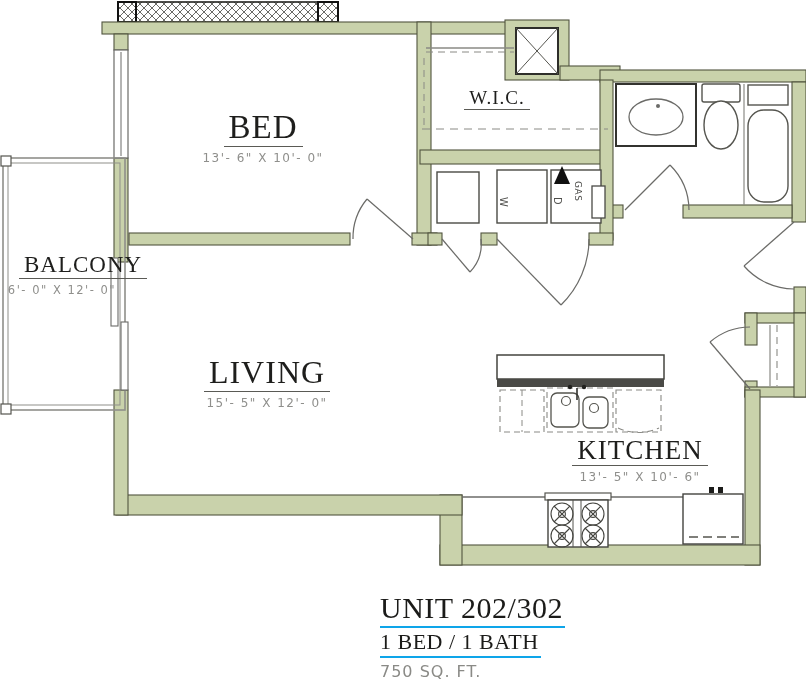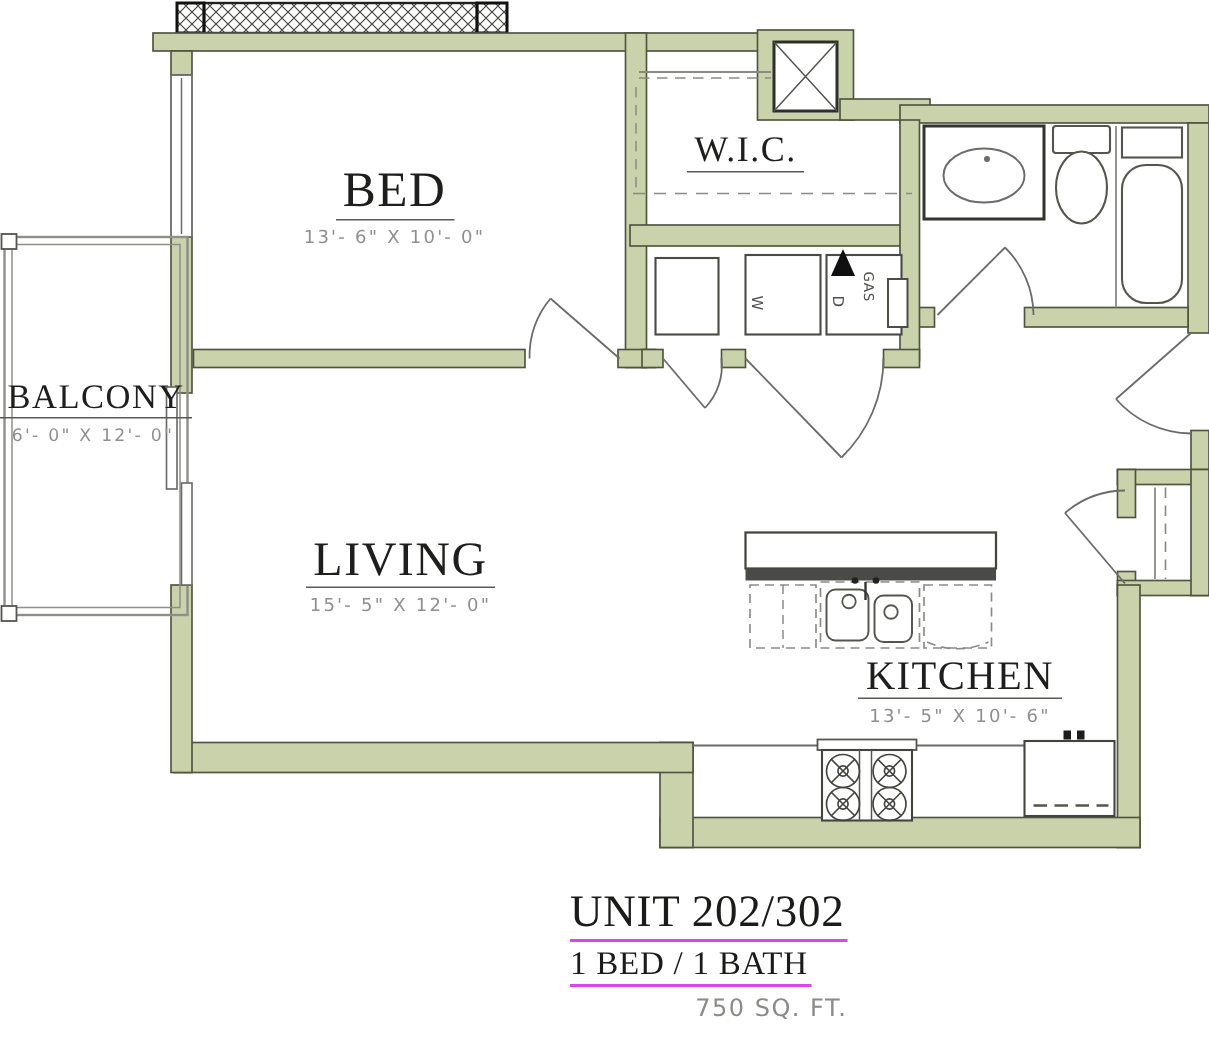--- a/index.html
+++ b/index.html
@@ -9,23 +9,23 @@
   .label{position:absolute;text-align:center;color:#1e1e1c;}
   .room-name{display:inline-block;border-bottom:1.5px solid #5a5a55;padding:0 5px 1px;
              letter-spacing:1px;line-height:1.05;}
   .room-dims{font-family:"DejaVu Sans",sans-serif;color:#8f8f8c;font-size:12px;
              margin-top:4px;letter-spacing:1.5px;white-space:nowrap;}
   .rot{position:absolute;font-family:"DejaVu Sans",sans-serif;color:#4f4f4c;
        transform:rotate(90deg);transform-origin:left top;white-space:nowrap;}
   .title-block{position:absolute;left:380px;top:591px;color:#1b1b19;}
   .tb1{font-size:30px;letter-spacing:.5px;}
   .tb2{font-size:22px;letter-spacing:.5px;margin-top:1px;}
-  .tb1 span,.tb2 span{display:inline-block;border-bottom:2px solid #d946ef;padding:0 2px 1px 0;}
+  .tb1 span,.tb2 span{display:inline-block;border-bottom:2px solid #0ea5e9;padding:0 2px 1px 0;}
   .tb3{font-family:"DejaVu Sans",sans-serif;font-size:16px;color:#8a8a86;
-       letter-spacing:1px;margin-top:4px;text-align:right;}
+       letter-spacing:1px;margin-top:4px;}
 </style>
 </head>
 <body>
 
 <div id="stage">
 
 <svg width="806" height="697" viewBox="0 0 806 697">
   <defs>
     <pattern id="xhatch" width="8" height="8" patternUnits="userSpaceOnUse">
       <path d="M0,0 L8,8 M8,0 L0,8" stroke="#44443f" stroke-width="0.8" fill="none"></path>
@@ -213,25 +213,25 @@
     </g>
   </g>
 </svg>
 
 <div class="label" style="left:183px;top:110px;width:160px;">
   <div class="room-name" style="font-size:33px;">BED</div>
   <div class="room-dims">13'- 6" X 10'- 0"</div>
 </div>
 
 <div class="label" style="left:437px;top:88px;width:120px;">
-  <div class="room-name" style="font-size:24px;">W.I.C.</div>
+  <div class="room-name" style="font-size:19px;">W.I.C.</div>
 </div>
 
 <div class="label" style="left:0px;top:253px;width:124px;">
-  <div class="room-name" style="font-size:23px;">BALCONY</div>
+  <div class="room-name" style="font-size:23px;margin-left:19px;">BALCONY</div>
   <div class="room-dims" style="font-size:11.5px;">6'- 0" X 12'- 0"</div>
 </div>
 
 <div class="label" style="left:187px;top:356px;width:160px;">
   <div class="room-name" style="font-size:32px;">LIVING</div>
   <div class="room-dims">15'- 5" X 12'- 0"</div>
 </div>
 
 <div class="label" style="left:560px;top:436px;width:160px;">
   <div class="room-name" style="font-size:27px;">KITCHEN</div>

